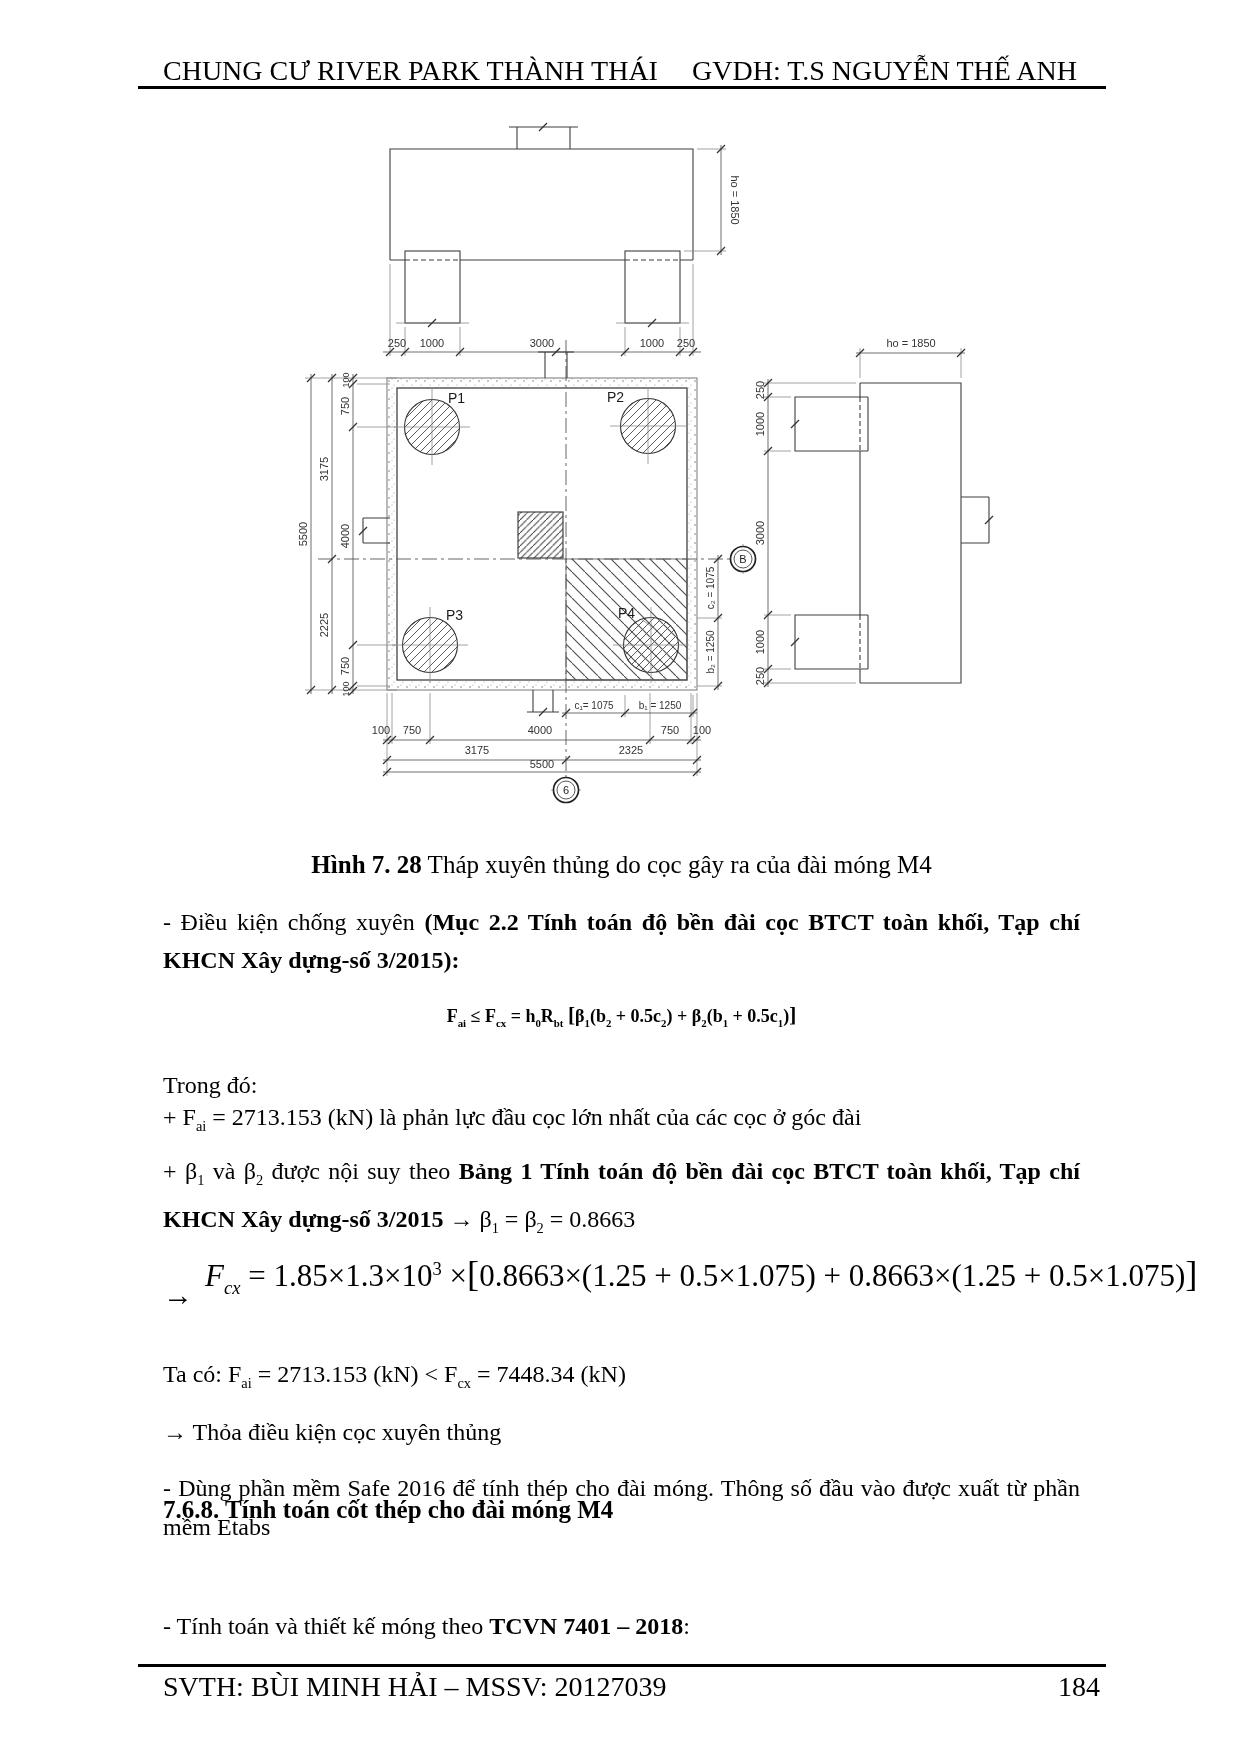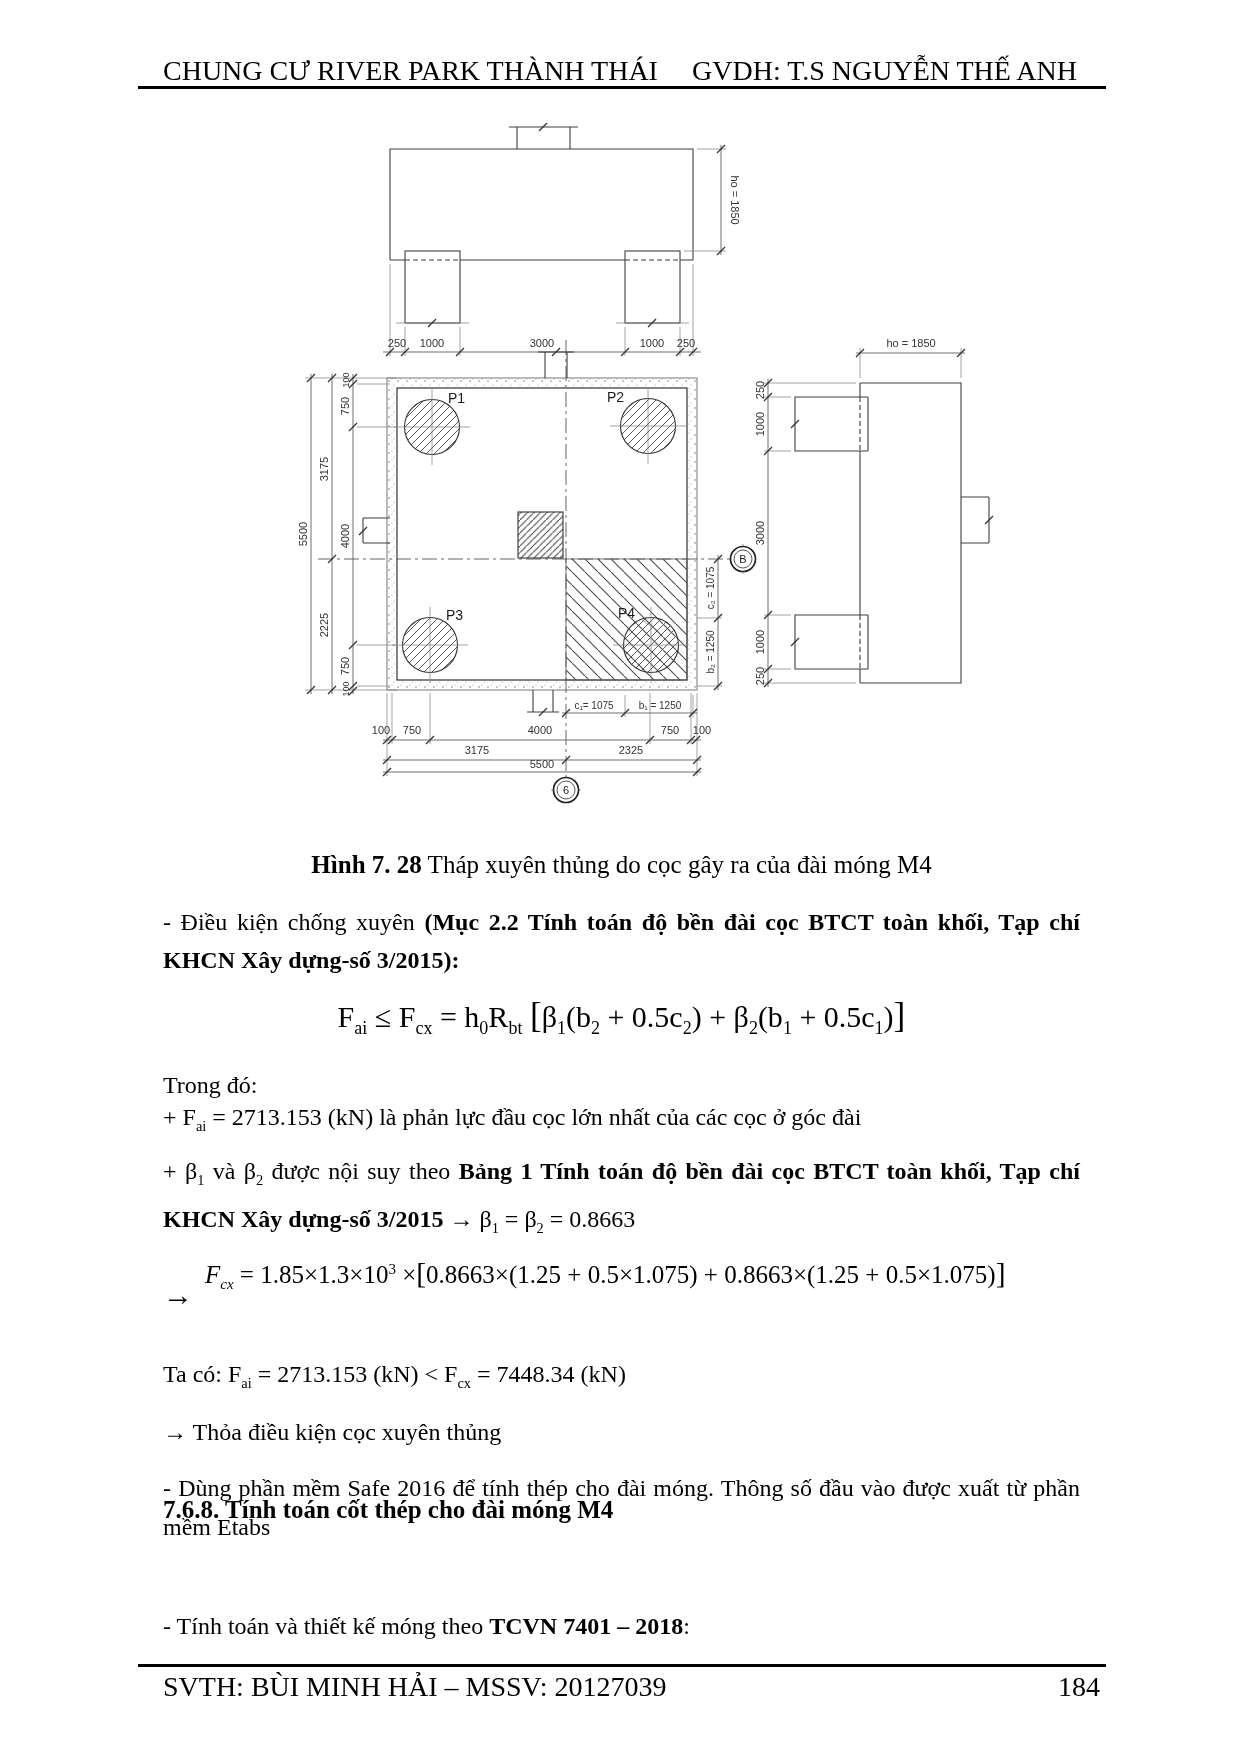--- a/index.html
+++ b/index.html
@@ -6,25 +6,25 @@
   body{width:1240px;height:1754px;position:relative;background:#fff;color:#000;
        font-family:"Liberation Serif","DejaVu Serif",serif;}
   .abs{position:absolute;}
   .hdr{font-size:28px;top:55px;white-space:nowrap;}
   .rule{background:#000;height:3px;left:138px;width:968px;}
   .blk{left:163px;width:917px;font-size:24px;line-height:38px;}
   .just{text-align:justify;}
   .ctr{text-align:center;}
   .bold{font-weight:bold;}
   .caption{font-size:25px;}
-  .formula{font-size:30px;white-space:nowrap;}
+  .formula{font-size:18px;white-space:nowrap;font-weight:bold;}
   .heading{font-weight:bold;font-size:25px;margin-top:28px;}
   sub{font-size:60%;}
   sup{font-size:60%;}
-  .f2lines{left:205px;width:900px;font-size:25px;line-height:46px;white-space:nowrap;}
+  .f2lines{left:205px;width:900px;font-size:31px;line-height:46px;white-space:nowrap;}
   .f2arrow{font-size:30px;}
   
   .ln{stroke:#3f3f3f;stroke-width:1.1;fill:none;}
   .lt{stroke:#8a8a8a;stroke-width:0.8;fill:none;}
   .dim{stroke:#555;stroke-width:0.85;fill:none;}
   .dsh{stroke-dasharray:5 3;}
   .cl{stroke:#555;stroke-width:0.9;fill:none;stroke-dasharray:15 4 3 4;}
   text{font-family:"Liberation Sans","DejaVu Sans",sans-serif;fill:#333;}
   .dtxt{font-size:11px;}
   .dts{font-size:10px;}

